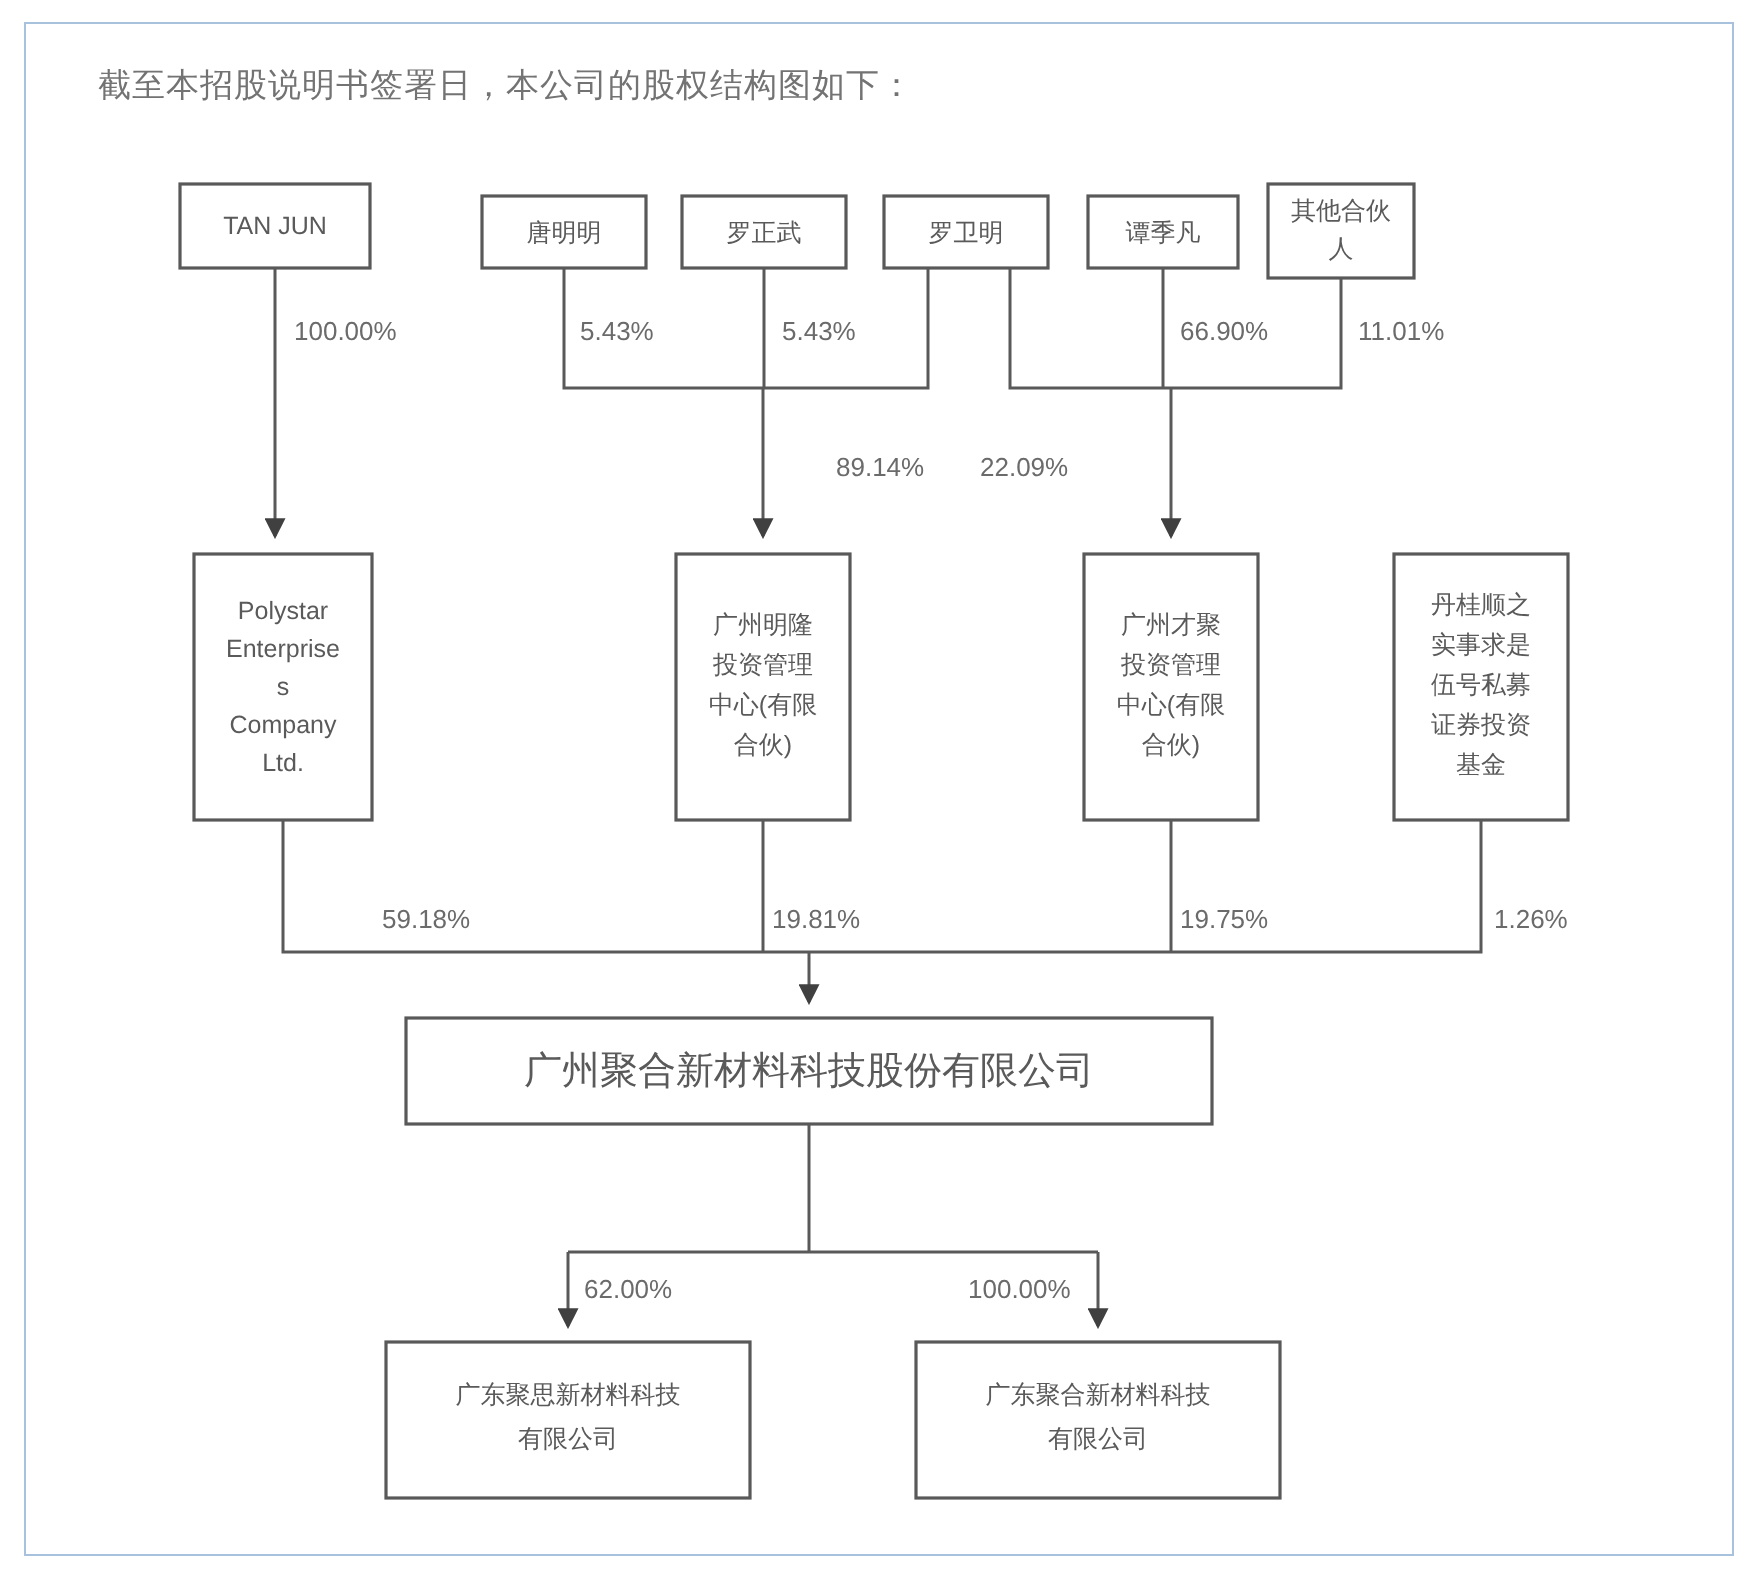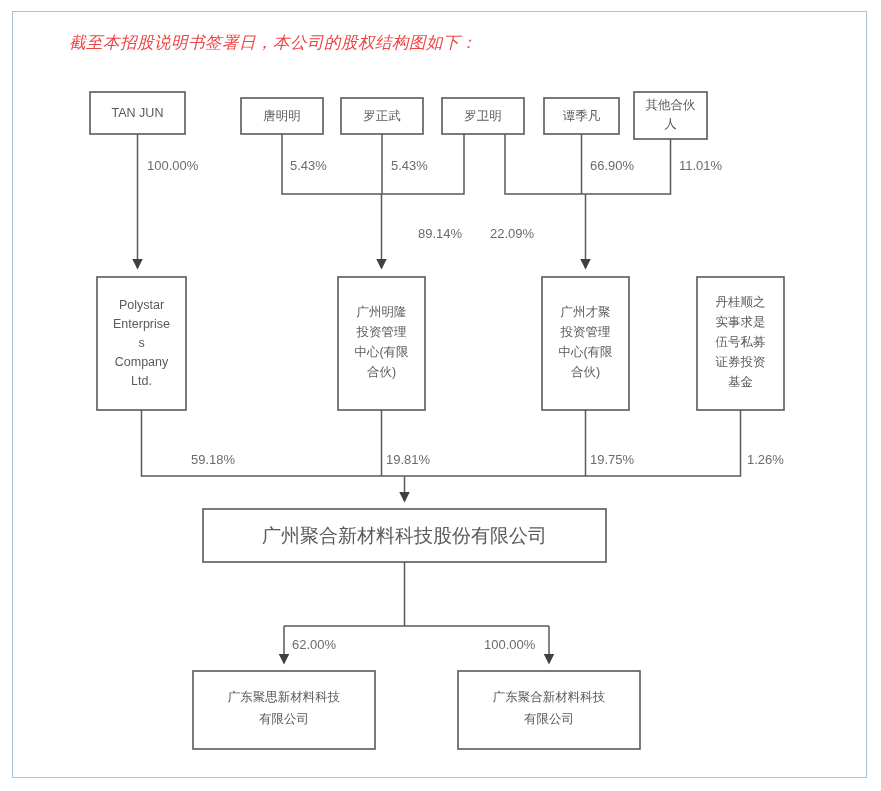--- a/index.html
+++ b/index.html
@@ -18,28 +18,27 @@
     left: 12px;
     top: 11px;
     width: 855px;
     height: 767px;
     border: 1px solid #a8c2dd;
     background: #ffffff;
     box-sizing: border-box;
   }
   #caption {
     position: absolute;
-    left: 56px;
+    left: 36px;
     top: 20px;
     font-family: "DejaVu Serif", "Liberation Serif", serif;
     font-size: 16.5px;
-    color: #ef4444;
+    color: #737373;
     letter-spacing: 0.5px;
     white-space: nowrap;
-    font-style: italic;
   }
   #diagram {
     position: absolute;
     left: 0;
     top: 0;
     width: 855px;
     height: 767px;
   }
   .nodebox {
     fill: #ffffff;

